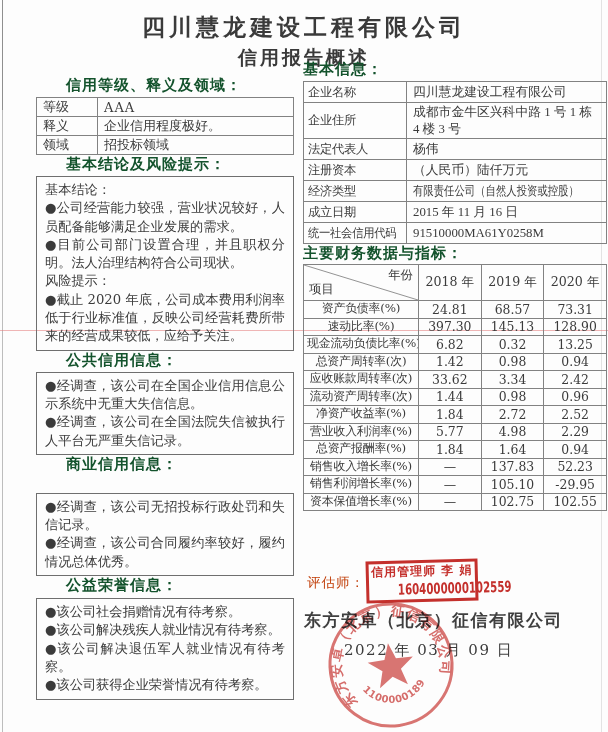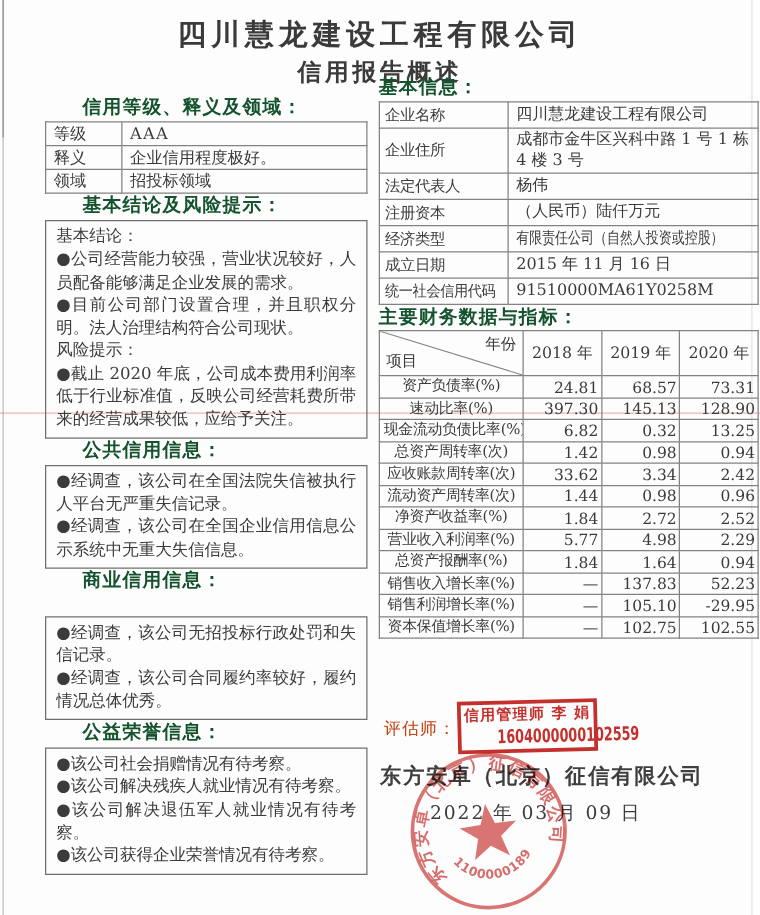--- a/index.html
+++ b/index.html
@@ -41,31 +41,31 @@
   td,th{border:1px solid #828282;}
 
   .rating-table td{height:16px;font-size:13px;padding:0 6px;}
   .rating-table td.lbl{width:48px;}
   .rating-table tr.center-val td.val{letter-spacing:1px;}
 
   .tbox{border:1px solid #6f6f6f;padding:4px 8px;font-size:13.2px;line-height:18.3px;
         text-align:justify;}
   .tbox p{margin:0;}
 
-  .basic-table td{font-size:12.8px;padding:1px 6px;line-height:16.5px;height:18px;}
+  .basic-table td{font-size:12.8px;padding:1px 6px;line-height:16.5px;height:18px;font-family:Liberation Serif, serif;}
   .basic-table td.lbl{width:94px;padding:1px 4px;font-size:12.3px;letter-spacing:-0.3px;}
   .squeeze{display:inline-block;transform:scaleX(.81);transform-origin:left center;white-space:nowrap;}
   .sq90{display:inline-block;transform:scaleX(.92);transform-origin:left center;white-space:nowrap;}
 
   .fin-table thead th{height:33px;font-weight:normal;font-size:12.6px;}
   .fin-table thead th.corner{position:relative;width:114px;padding:0;}
   .corner svg{position:absolute;left:0;top:0;width:100%;height:100%;}
   .corner-top{position:absolute;top:2px;right:5px;font-size:12.4px;}
   .corner-bottom{position:absolute;bottom:2px;left:5px;font-size:12.4px;}
-  .fin-table td{height:16.5px;text-align:right;font-size:12.4px;padding:0 2px;overflow:hidden;}
+  .fin-table td{height:16.5px;text-align:center;font-size:12.4px;padding:0 2px;overflow:hidden;}
   .fin-table td.rl{text-align:center;padding:0 3px;font-size:11.9px;letter-spacing:-0.2px;white-space:nowrap;}
 
   .assessor{position:absolute;left:307px;top:574px;font-size:13.5px;letter-spacing:1px;color:#c2410c;}
   .stamp{position:absolute;left:366px;top:560px;width:102px;border:3px solid #c4302c;color:#c4302c;
          text-align:center;transform:rotate(-1.5deg);padding:1px 2px;}
   .stamp .l1{font-family:"DejaVu Sans",sans-serif;font-weight:bold;font-size:12px;letter-spacing:1px;
              line-height:15px;white-space:nowrap;}
   .stamp .l2{font-family:"DejaVu Sans",sans-serif;font-weight:bold;font-size:15px;line-height:16px;
              display:inline-block;transform:scaleX(.68);transform-origin:center;white-space:nowrap;}
   .issuer{position:absolute;left:304px;top:609px;font-size:17px;font-weight:bold;letter-spacing:1.5px;color:#3f3f3f;}
@@ -108,22 +108,22 @@
     <div class="tbox box-conclusion">
         <p>基本结论：</p>
         <p>●公司经营能力较强，营业状况较好，人员配备能够满足企业发展的需求。</p>
         <p>●目前公司部门设置合理，并且职权分明。法人治理结构符合公司现状。</p>
         <p>风险提示：</p>
         <p>●截止 2020 年底，公司成本费用利润率低于行业标准值，反映公司经营耗费所带来的经营成果较低，应给予关注。</p>
       </div>
 
     <h3 class="sec h-public">公共信用信息：</h3>
     <div class="tbox box-public">
+        <p>●经调查，该公司在全国企业信用信息公示系统中无重大失信信息。</p>
         <p>●经调查，该公司在全国法院失信被执行人平台无严重失信记录。</p>
-        <p>●经调查，该公司在全国企业信用信息公示系统中无重大失信信息。</p>
       </div>
 
     <h3 class="sec h-business">商业信用信息：</h3>
     <div class="tbox box-business">
         <p>●经调查，该公司无招投标行政处罚和失信记录。</p>
         <p>●经调查，该公司合同履约率较好，履约情况总体优秀。</p>
       </div>
 
     <h3 class="sec h-welfare">公益荣誉信息：</h3>
     <div class="tbox box-welfare">

